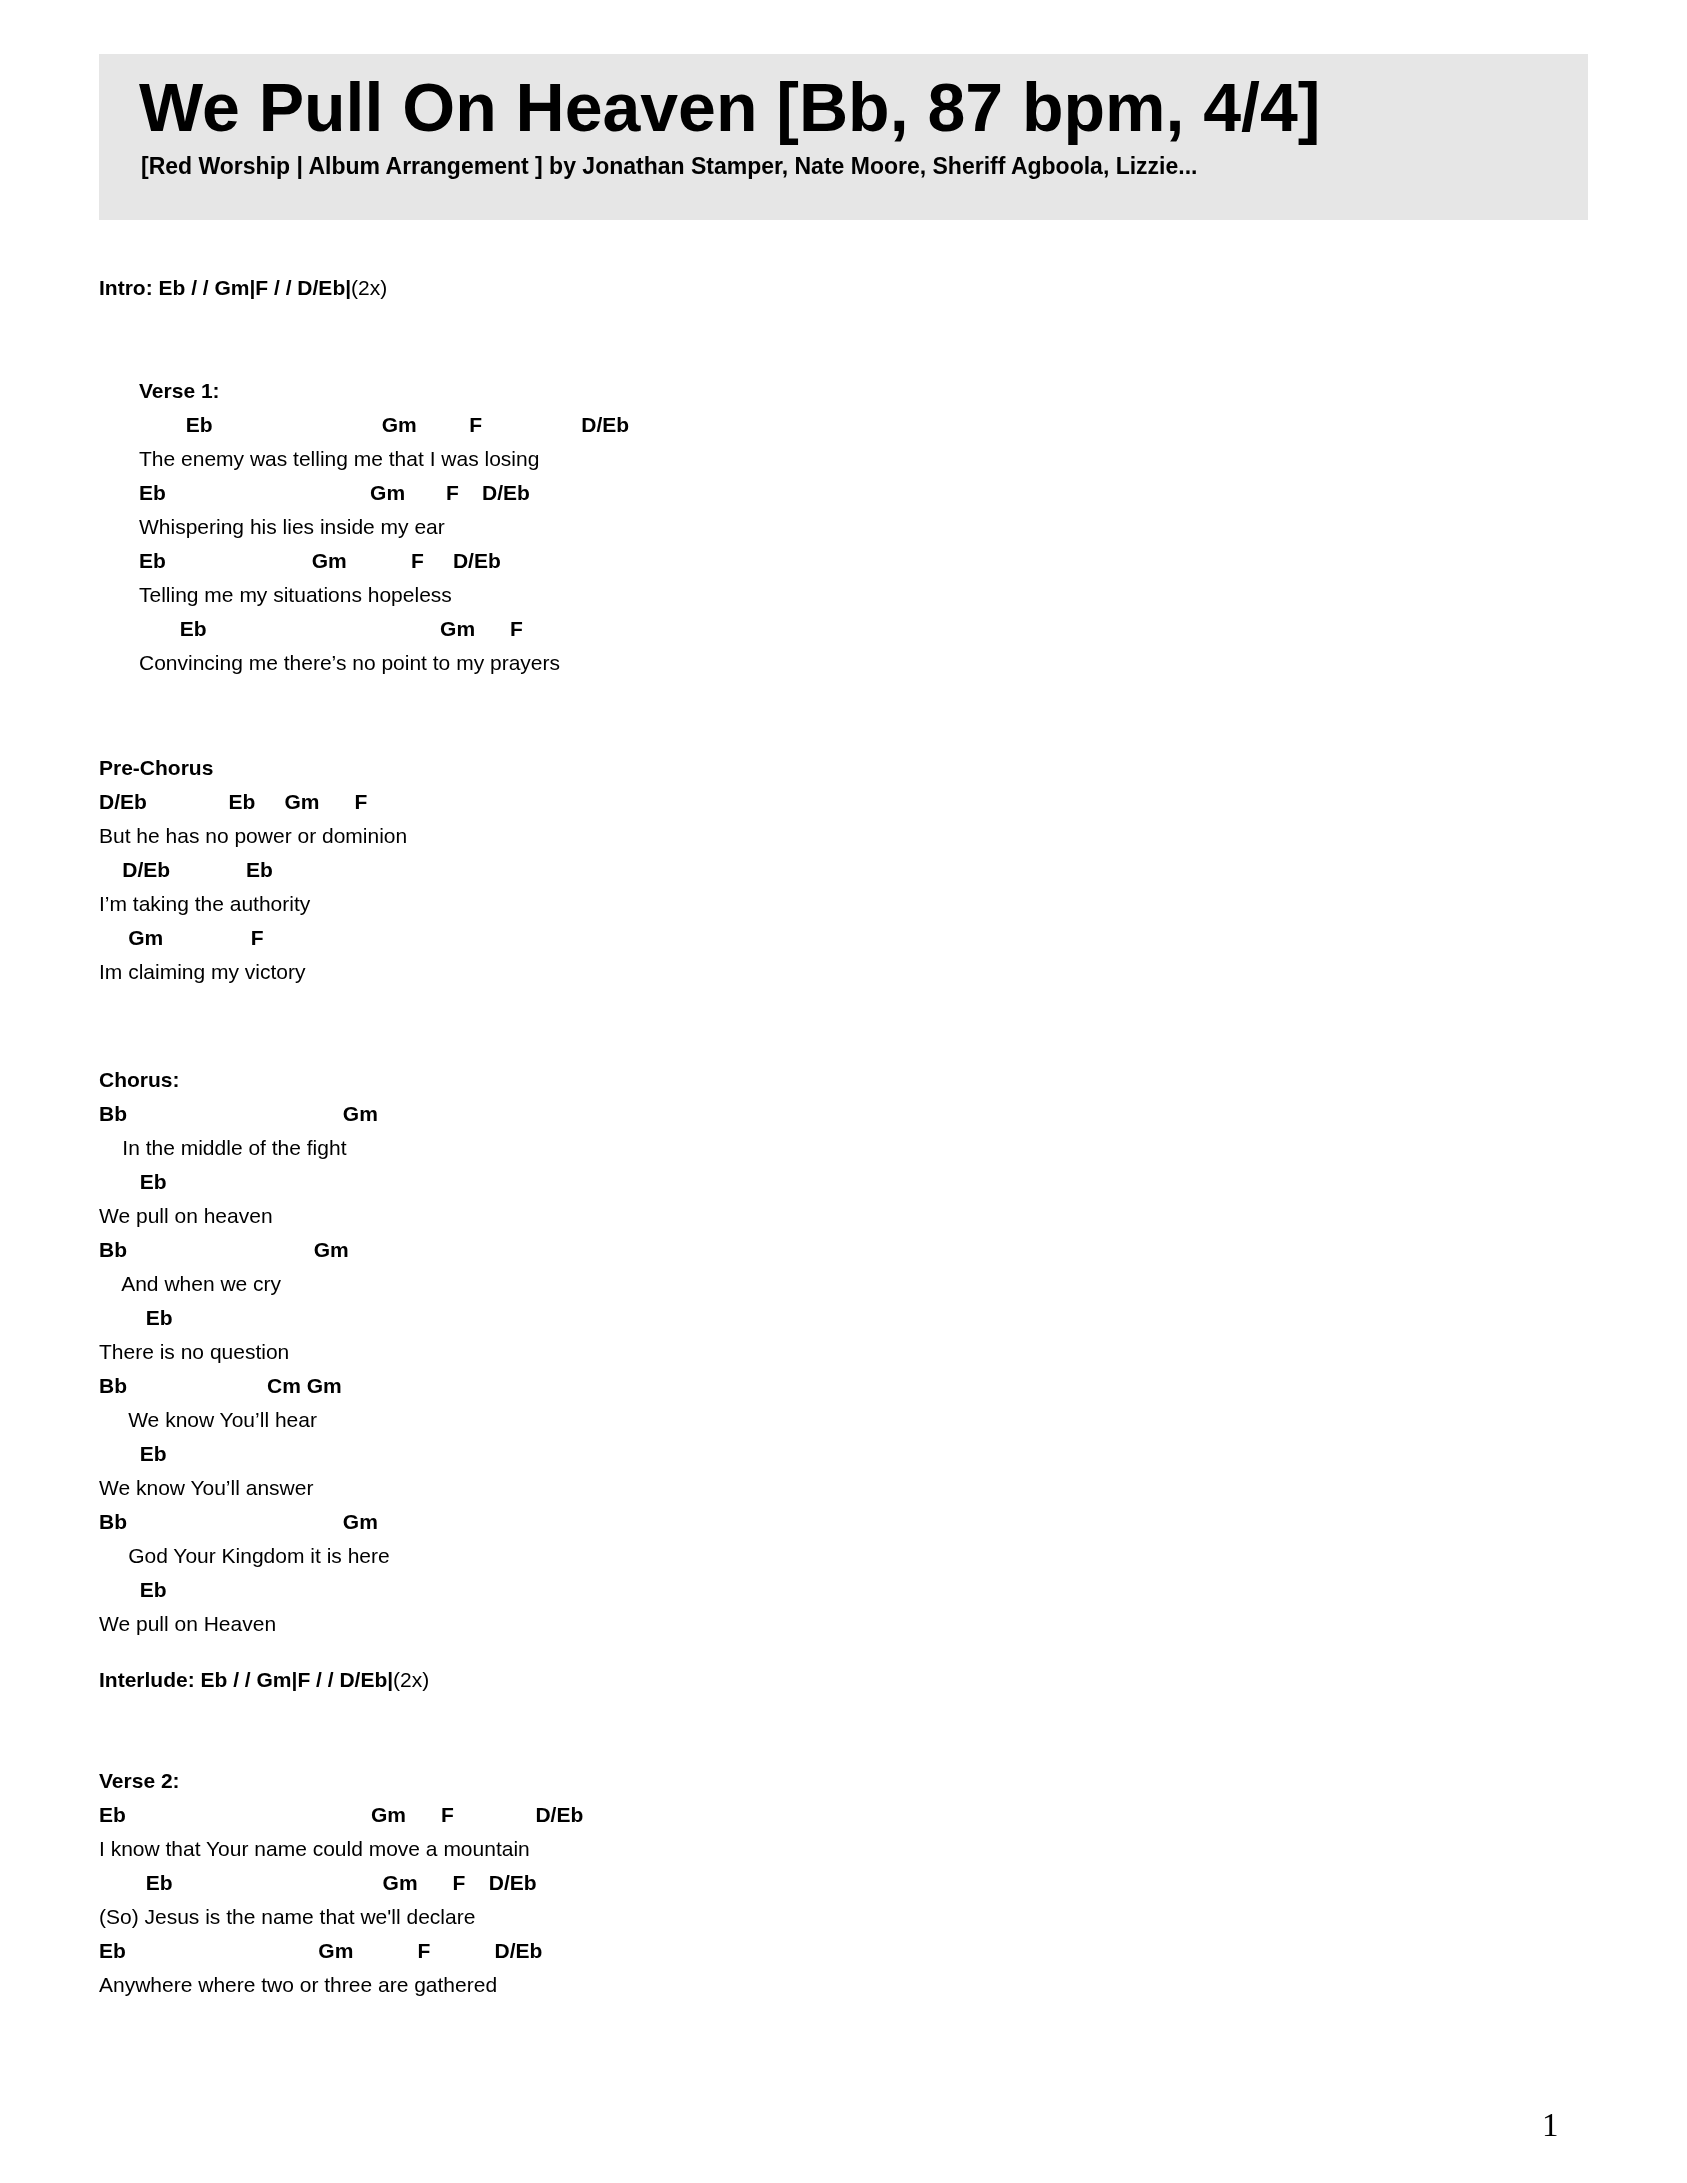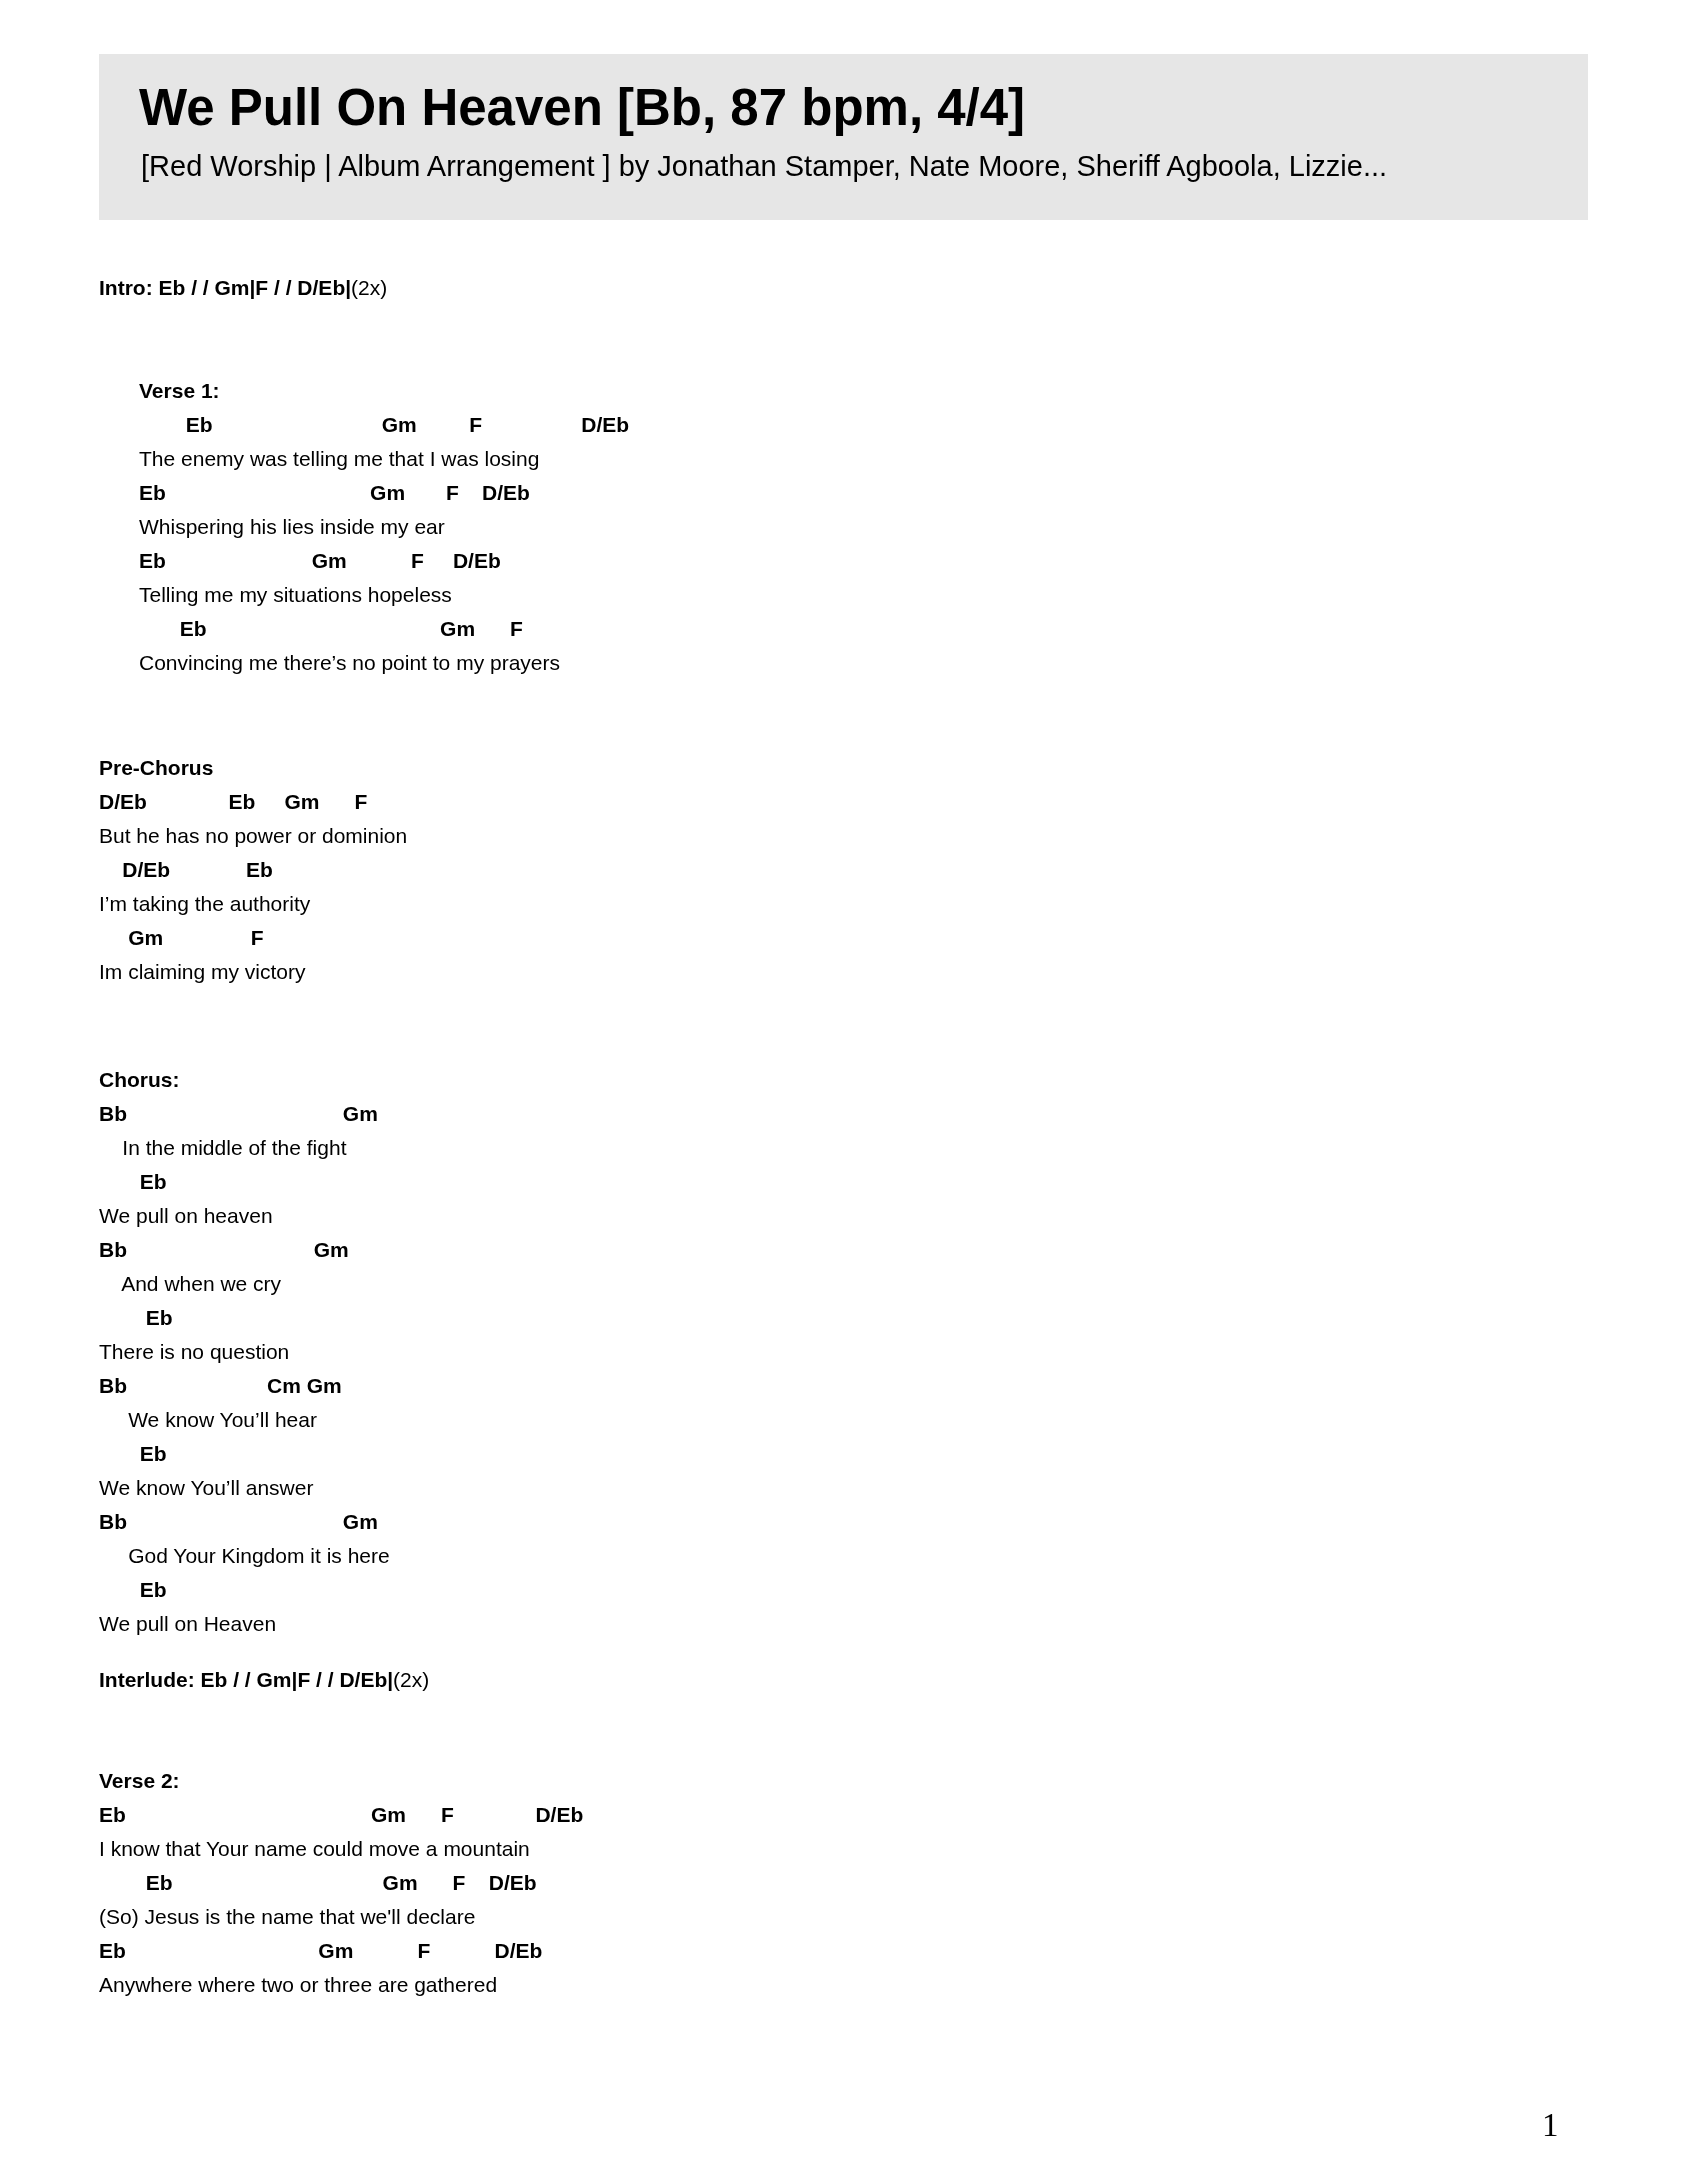--- a/index.html
+++ b/index.html
@@ -13,29 +13,29 @@
   }
   .header-box{
     position:absolute;
     left:99px;top:54px;
     width:1489px;height:166px;
     background:#e6e6e6;
   }
   .title{
     position:absolute;
     left:139px;top:81px;
-    font-size:51px;line-height:51px;
+    font-size:68px;line-height:51px;
     font-weight:bold;
     white-space:pre;
   }
   .subtitle{
     position:absolute;
     left:141px;top:155px;
-    font-size:29px;line-height:23px;
-    font-weight:normal;
+    font-size:23px;line-height:23px;
+    font-weight:bold;
     white-space:pre;
   }
   #song{
     position:absolute;
     left:99px;top:271px;
     font-size:21px;line-height:34px;
     white-space:pre;
   }
   .line{min-height:34px;}
   .line.header{font-weight:bold;}

